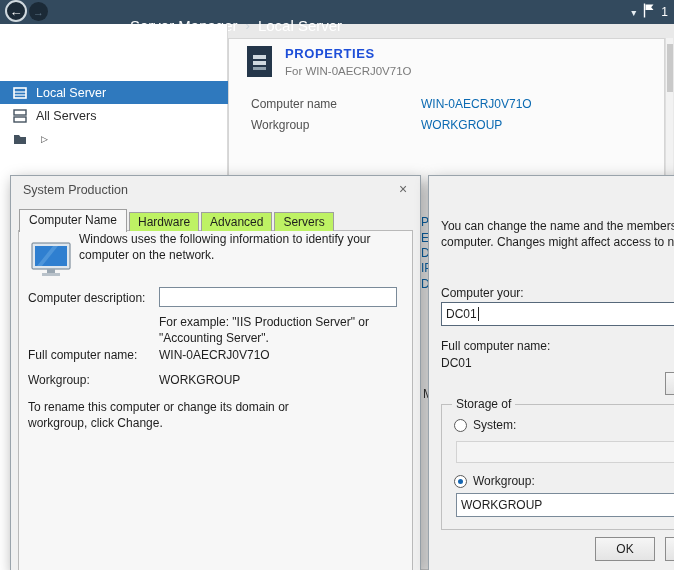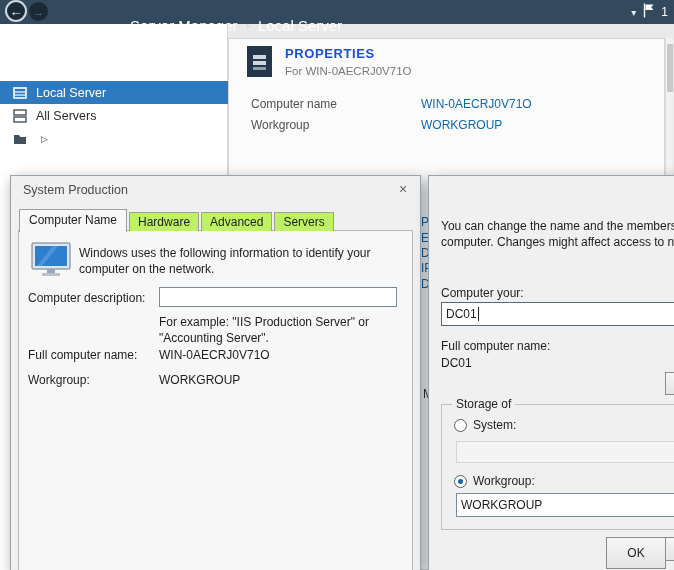--- a/index.html
+++ b/index.html
@@ -168,34 +168,35 @@
 
     <div style="position:absolute; left:20px; top:66px; z-index:3;">
       <svg width="40" height="36" viewBox="0 0 40 36">
         <rect x="1" y="1" width="38" height="26" rx="1" fill="#dfe7ee" stroke="#6a7c8c"></rect>
         <rect x="4" y="4" width="32" height="20" fill="#2f7fd0"></rect>
         <path d="M6 24 L22 4 h5 L11 24z" fill="#66a8e2" opacity="0.55"></path>
         <rect x="16" y="27" width="8" height="4" fill="#9aa7b2"></rect>
         <rect x="11" y="31" width="18" height="3" fill="#b9c2ca"></rect>
       </svg>
     </div>
-    <div class="txt" style="left:68px; top:70px; width:322px; z-index:3;">Windows uses the following information to identify your computer on the network.</div>
+    <div class="txt" style="left:68px; top:56px; width:322px; z-index:3;">Windows uses the following information to identify your computer on the network.</div>
 
     <div class="lbl" style="left:17px; top:115px; z-index:3;">Computer description:</div>
     <div class="field" style="left:148px; top:111px; width:238px; height:20px; z-index:3;">
       <span></span>
     </div>
     <div class="txt" style="left:148px; top:139px; width:244px; color:#222; z-index:3;">For example: "IIS Production Server" or "Accounting Server".</div>
 
     <div class="lbl" style="left:17px; top:172px; z-index:3;">Full computer name:</div>
     <div class="lbl" style="left:148px; top:172px; z-index:3;">WIN-0AECRJ0V71O</div>
 
     <div class="lbl" style="left:17px; top:197px; z-index:3;">Workgroup:</div>
     <div class="lbl" style="left:148px; top:197px; z-index:3;">WORKGROUP</div>
 
+    <div class="txt" style="left:17px; top:224px; width:288px; z-index:3;">To rename this computer or change its domain or workgroup, click Change.</div>
   </div>
 
   <div class="dlg" style="left:428px; top:175px; width:320px; height:397px;">
 
     <div class="txt" style="left:12px; top:43px; white-space:nowrap;">You can change the name and the membership o</div>
     <div class="txt" style="left:12px; top:59px; white-space:nowrap;">computer. Changes might affect access to netwo</div>
 
     <div class="lbl" style="left:12px; top:110px;">Computer your:</div>
     <div class="field" style="left:12px; top:126px; width:294px; height:24px; border-color:#56687a;">
       <span>DC01</span>
@@ -214,17 +215,17 @@
       <div class="field disabled" style="left:14px; top:36px; width:282px; height:22px;">
         <span></span>
       </div>
       <div class="radio on" style="left:12px; top:70px;"></div>
       <div class="lbl" style="left:31px; top:69px;">Workgroup:</div>
       <div class="field" style="left:14px; top:88px; width:282px; height:24px;">
         <span>WORKGROUP</span>
       </div>
     </div>
 
-    <div class="btn" style="left:177px; top:361px; width:60px; height:32px;">OK</div>
+    <div class="btn" style="left:166px; top:361px; width:60px; height:24px;">OK</div>
     <div class="btn" style="left:236px; top:361px; width:72px; height:24px;"></div>
   </div>
 
 </div>
 
 </body></html>

